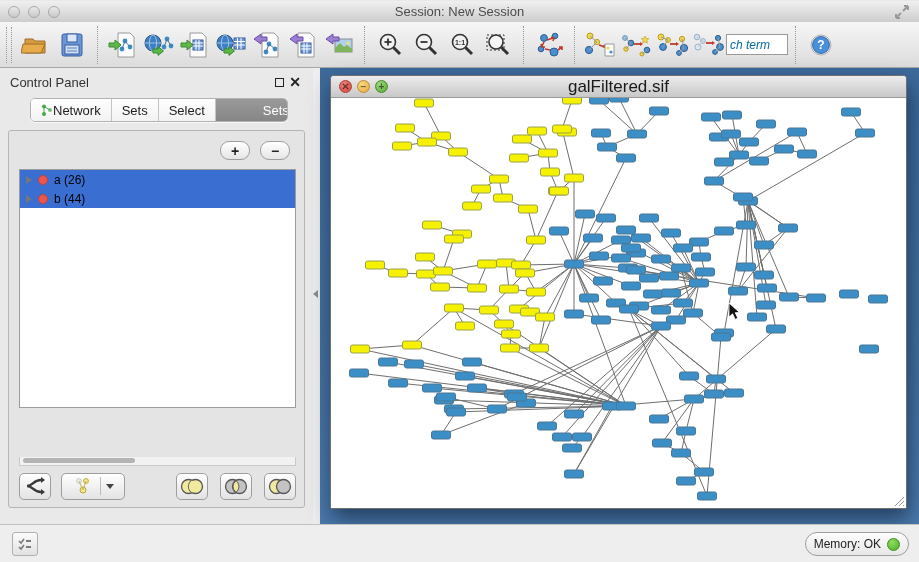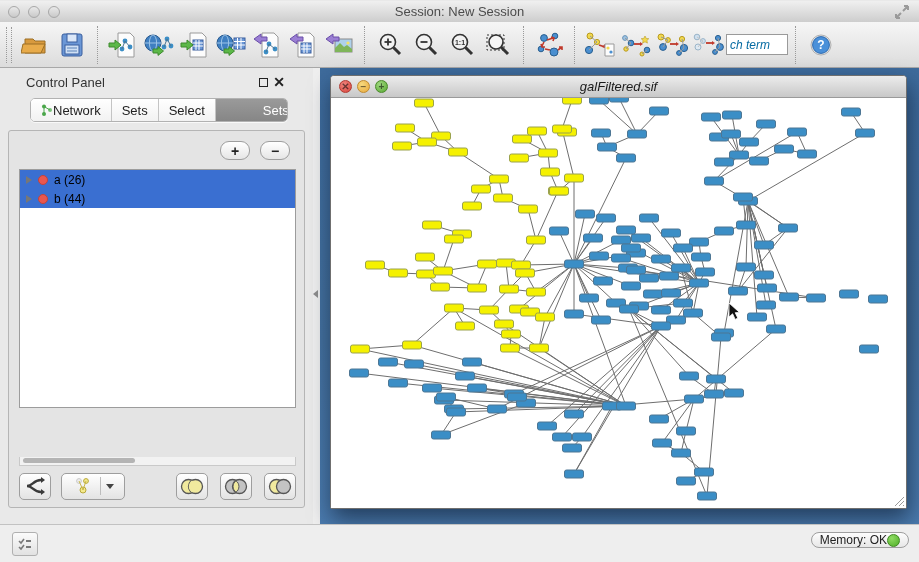--- a/index.html
+++ b/index.html
@@ -31,21 +31,21 @@
   
   .main { position:absolute; left:0; top:68px; width:919px; height:456px; }
   .control-panel { position:absolute; left:0; top:0; width:313px; height:456px; background:#e9e9e9; }
   .splitter { position:absolute; left:313px; top:0; width:7px; height:456px; background:#efefef; }
   .splitter .handle { position:absolute; left:0px; top:222px; width:0; height:0;
     border-top:4px solid transparent; border-bottom:4px solid transparent; border-right:5px solid #8d8d8d; }
   .network-area { position:absolute; left:320px; top:0; width:599px; height:456px;
     background:linear-gradient(180deg,#3e6b9c 0%, #44719f 60%, #4b7bae 100%); }
 
   
-  .cp-header { height:28px; display:flex; align-items:center; padding:0 26px; }
+  .cp-header { height:28px; display:flex; align-items:center; padding:0 10px; }
   .cp-title { flex:1; color:#333; }
   .cp-float, .cp-close { width:16px; height:16px; display:flex; align-items:center; justify-content:center; color:#222; font-size:12px; }
   .cp-float span { display:block; width:9px; height:9px; border:1.5px solid #222; }
   .cp-close { font-weight:bold; font-size:14px; }
 
   .tabs { display:flex; height:24px; margin:2px 0 6px 30px; width:258px;
     border:1px solid #b2b2b2; border-radius:5px; overflow:hidden; background:#fff;
     box-shadow:0 1px 0 rgba(255,255,255,.7); }
   .tab { display:flex; align-items:center; justify-content:center; gap:0;
     border-right:1px solid #c4c4c4; background:linear-gradient(#ffffff,#f2f2f2);
@@ -78,39 +78,39 @@
   .dd-arrow { width:0; height:0; border-left:4px solid transparent; border-right:4px solid transparent; border-top:5px solid #444; }
   .venns { margin-left:auto; display:flex; gap:12px; }
 
   
   .iframe-win { position:absolute; left:10px; top:7px; width:577px; height:434px;
     border:1px solid #6f6f6f; border-radius:4px 4px 2px 2px; background:#fff;
     box-shadow:2px 10px 22px rgba(8,22,42,.6); }
   .if-titlebar { height:22px; background:linear-gradient(#ececec,#c8c8c8);
     border-bottom:1px solid #9a9a9a; border-radius:3px 3px 0 0; position:relative;
     display:flex; align-items:center; justify-content:center; }
-  .if-title { font-size:13px; color:#1a1a1a;font-style:italic; }
+  .if-title { font-size:17px; color:#1a1a1a; }
   .if-lights { position:absolute; left:8px; top:4px; display:flex; gap:5px; }
   .light { width:13px; height:13px; border-radius:50%; font-size:10px; line-height:12px; text-align:center; color:rgba(0,0,0,.55); font-weight:bold; }
   .light.red { background:radial-gradient(circle at 35% 30%, #f0837c, #d8453c); border:1px solid #b03a32; }
   .light.yellow { background:radial-gradient(circle at 35% 30%, #f6d97e, #e8a93d); border:1px solid #c08a2e; }
   .light.green { background:radial-gradient(circle at 35% 30%, #9fd87f, #58a832); border:1px solid #4a8a2a; }
   .canvas { position:relative; width:575px; height:410px; background:#fff; overflow:hidden; }
   .canvas svg { display:block; }
   .grip { position:absolute; right:1px; bottom:1px; }
 
   
   .statusbar { position:absolute; left:0; top:524px; width:919px; height:38px;
     background:#eeeeee; border-top:1px solid #c2c2c2; }
   .task-btn { position:absolute; left:12px; top:7px; width:26px; height:24px;
     border:1px solid #b0b0b0; border-radius:3px; background:linear-gradient(#fbfbfb,#e2e2e2);
     display:flex; align-items:center; justify-content:center; }
-  .memory-btn { position:absolute; right:10px; top:7px; height:16px; padding:0 8px;
+  .memory-btn { position:absolute; right:10px; top:7px; height:24px; padding:0 8px;
     border:1px solid #9e9e9e; border-radius:12px; background:linear-gradient(#fdfdfd,#e7e7e7);
-    display:flex; align-items:center; font-size:12px; color:#222; }
+    display:flex; align-items:center; gap:6px; font-size:12px; color:#222; }
   .mem-dot { width:13px; height:13px; border-radius:50%;
     background:radial-gradient(circle at 35% 30%, #8fdc62, #4fae28); border:1px solid #3f8a20; }
 </style>
 </head>
 <body>
 
 <div class="titlebar">
   <div class="tl-group">
     <div class="tl"></div>
     <div class="tl"></div>

